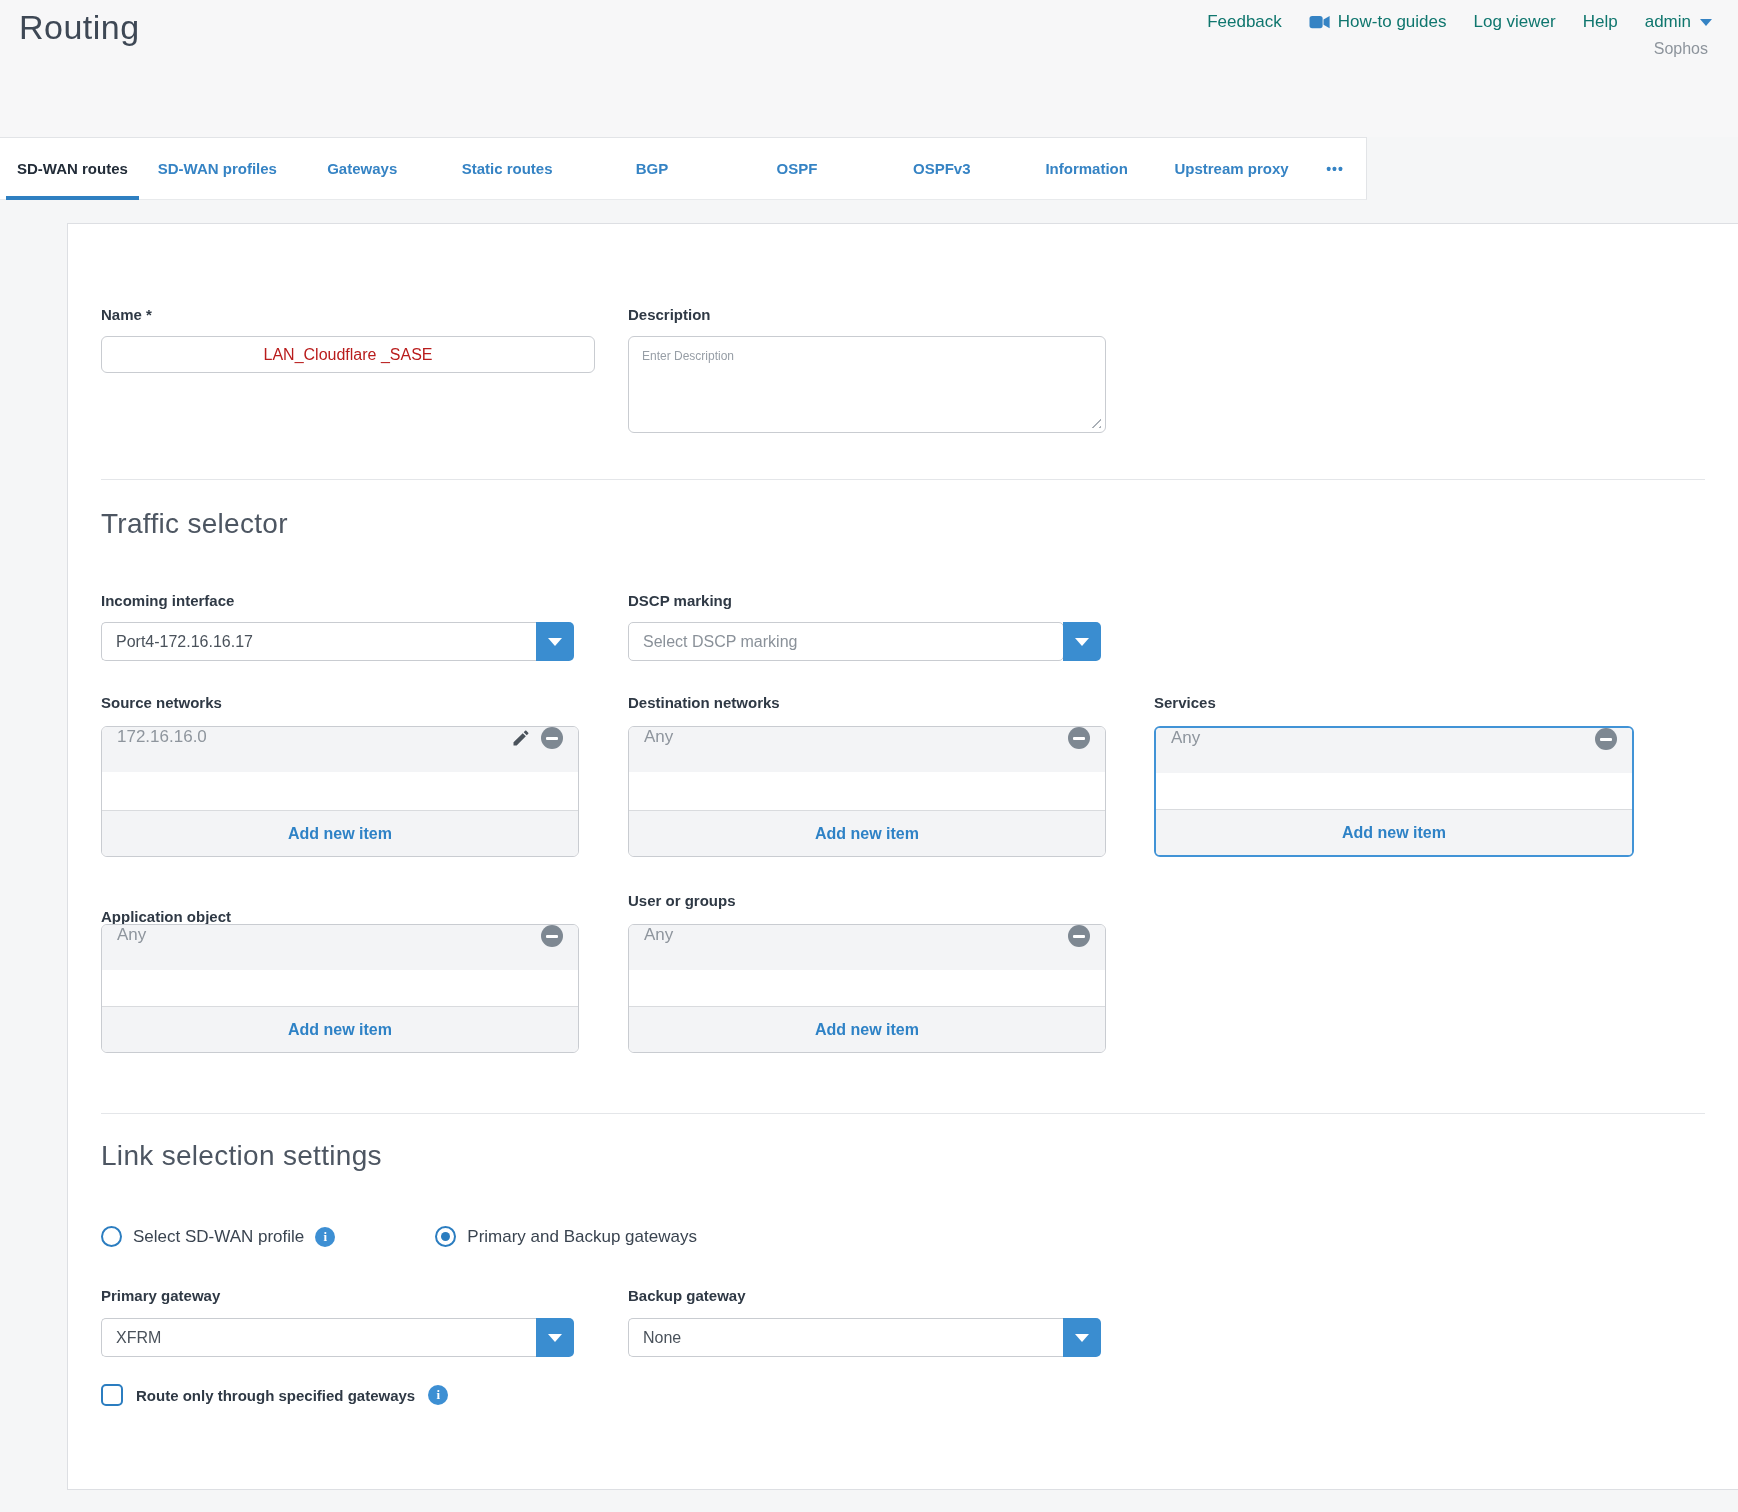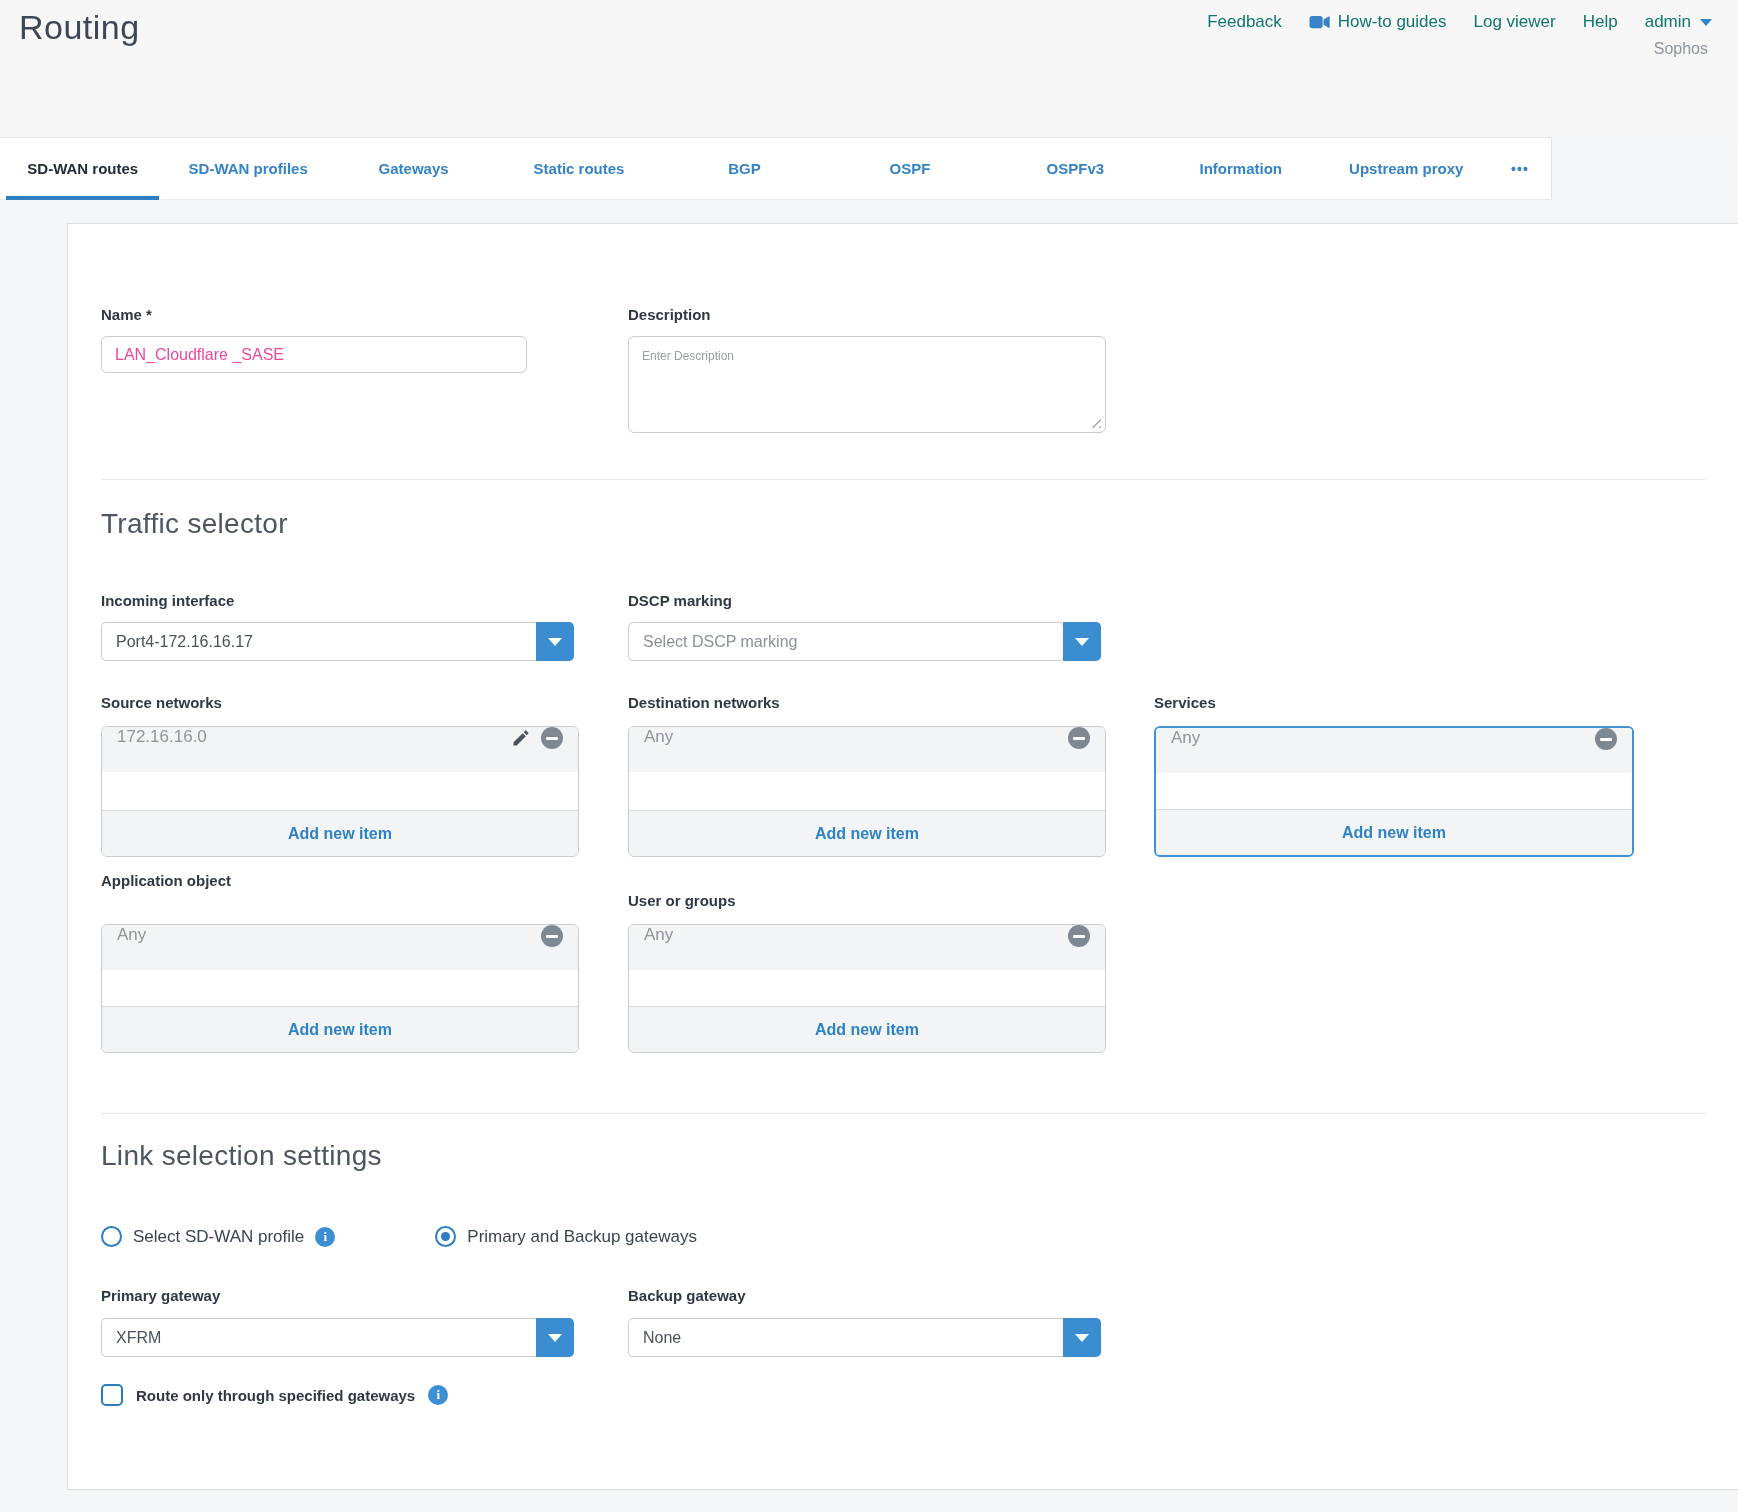--- a/index.html
+++ b/index.html
@@ -15,42 +15,42 @@
   
   .header { position:absolute; left:0; top:0; width:1738px; height:137px; background:#f7f7f8; }
   .page-title { position:absolute; left:19px; top:8px; font-size:34px; font-weight:400; color:#3e4855; letter-spacing:.5px; }
   .header-links { position:absolute; right:26px; top:12px; display:flex; align-items:center; gap:27px; }
   .hlink { color:#0f766e; font-size:17px; text-decoration:none; display:flex; align-items:center; gap:7px; cursor:pointer; }
   .caret-down { width:0; height:0; border-left:6px solid transparent; border-right:6px solid transparent; border-top:7px solid #3583c4; display:inline-block; margin-left:2px; }
   .brand { position:absolute; right:30px; top:40px; font-size:16px; color:#8d949c; }
   .video-svg { width:22px; height:14px; }
 
   
-  .tabbar { position:absolute; left:0; top:137px; width:1552px; height:63px; background:#ffffff;
+  .tabbar { position:absolute; left:0; top:137px; width:1367px; height:63px; background:#ffffff;
             border-top:1px solid #e2e4e7; border-bottom:1px solid #e8eaec; border-right:1px solid #e2e4e7;
             display:flex; align-items:stretch; }
   .tab { flex:1 1 0; display:flex; align-items:center; justify-content:center; font-size:15px; font-weight:700;
          color:#3583c4; cursor:pointer; position:relative; white-space:nowrap; }
   .tab.active { color:#222c38; }
   .tab.active::after { content:""; position:absolute; left:6px; right:6px; bottom:-1px; height:4px; background:#2e7fc1; }
   .tab.more { flex:0 0 62px; letter-spacing:1px; font-size:14px; }
 
   
   .panel { position:absolute; left:19px; top:223px; width:1693px; height:1267px; background:#ffffff;
            border:1px solid #dddfe3;margin-left:48px; }
 
   .flabel { position:absolute; font-size:15px; font-weight:700; color:#2f3945; }
   .col1 { left:33px; } .col2 { left:560px; } .col3 { left:1086px; }
 
   .divider { position:absolute; left:33px; width:1604px; height:1px; background:#e4e6e9; }
   .section-h { position:absolute; font-size:28px; font-weight:400; color:#4d5662; letter-spacing:.3px; }
 
   
-  .text-input { position:absolute; width:426px; height:37px; border:1px solid #c9ccd1; border-radius:6px;
-                padding:0 13px; font-size:16px; color:#ec4899; font-family:"Liberation Sans",sans-serif; background:#fff; }
+  .text-input { position:absolute; width:494px; height:37px; border:1px solid #c9ccd1; border-radius:6px;
+                padding:0 13px; font-size:16px; color:#b91c1c; font-family:"Liberation Sans",sans-serif; background:#fff;text-align:center; }
   .ta-wrap { position:absolute; width:478px; height:97px; }
   .ta { width:100%; height:100%; border:1px solid #c9ccd1; border-radius:6px; resize:none;
         padding:12px 13px; font-size:12px; color:#4a525b; font-family:"Liberation Sans",sans-serif; }
   .ta::placeholder, .text-input::placeholder { color:#979ea6; }
   .resize-handle { position:absolute; right:5px; bottom:5px; width:13px; height:13px;
         clip-path:polygon(100% 0,100% 100%,0 100%);
         background:repeating-linear-gradient(-45deg,#a9afb6 0 1.5px,transparent 1.5px 5px); }
 
   
   .dd { position:absolute; width:473px; height:39px; display:flex; }
@@ -193,21 +193,21 @@
     <div class="sel-item">
       <span>Any</span>
       <span class="sel-icons">
           <span class="icon-minus"></span>
         </span>
     </div>
     <div class="sel-fill"></div>
     <div class="sel-add">Add new item</div>
   </div>
 
-  <div class="flabel col1" style="top:648px;text-align:right;">Application object</div>
+  <div class="flabel col1" style="top:684px;text-align:right;">Application object</div>
   <div class="selbox col1" style="top:700px; height:129px;">
     <div class="sel-item">
       <span>Any</span>
       <span class="sel-icons">
           <span class="icon-minus"></span>
         </span>
     </div>
     <div class="sel-fill"></div>
     <div class="sel-add">Add new item</div>
   </div>

